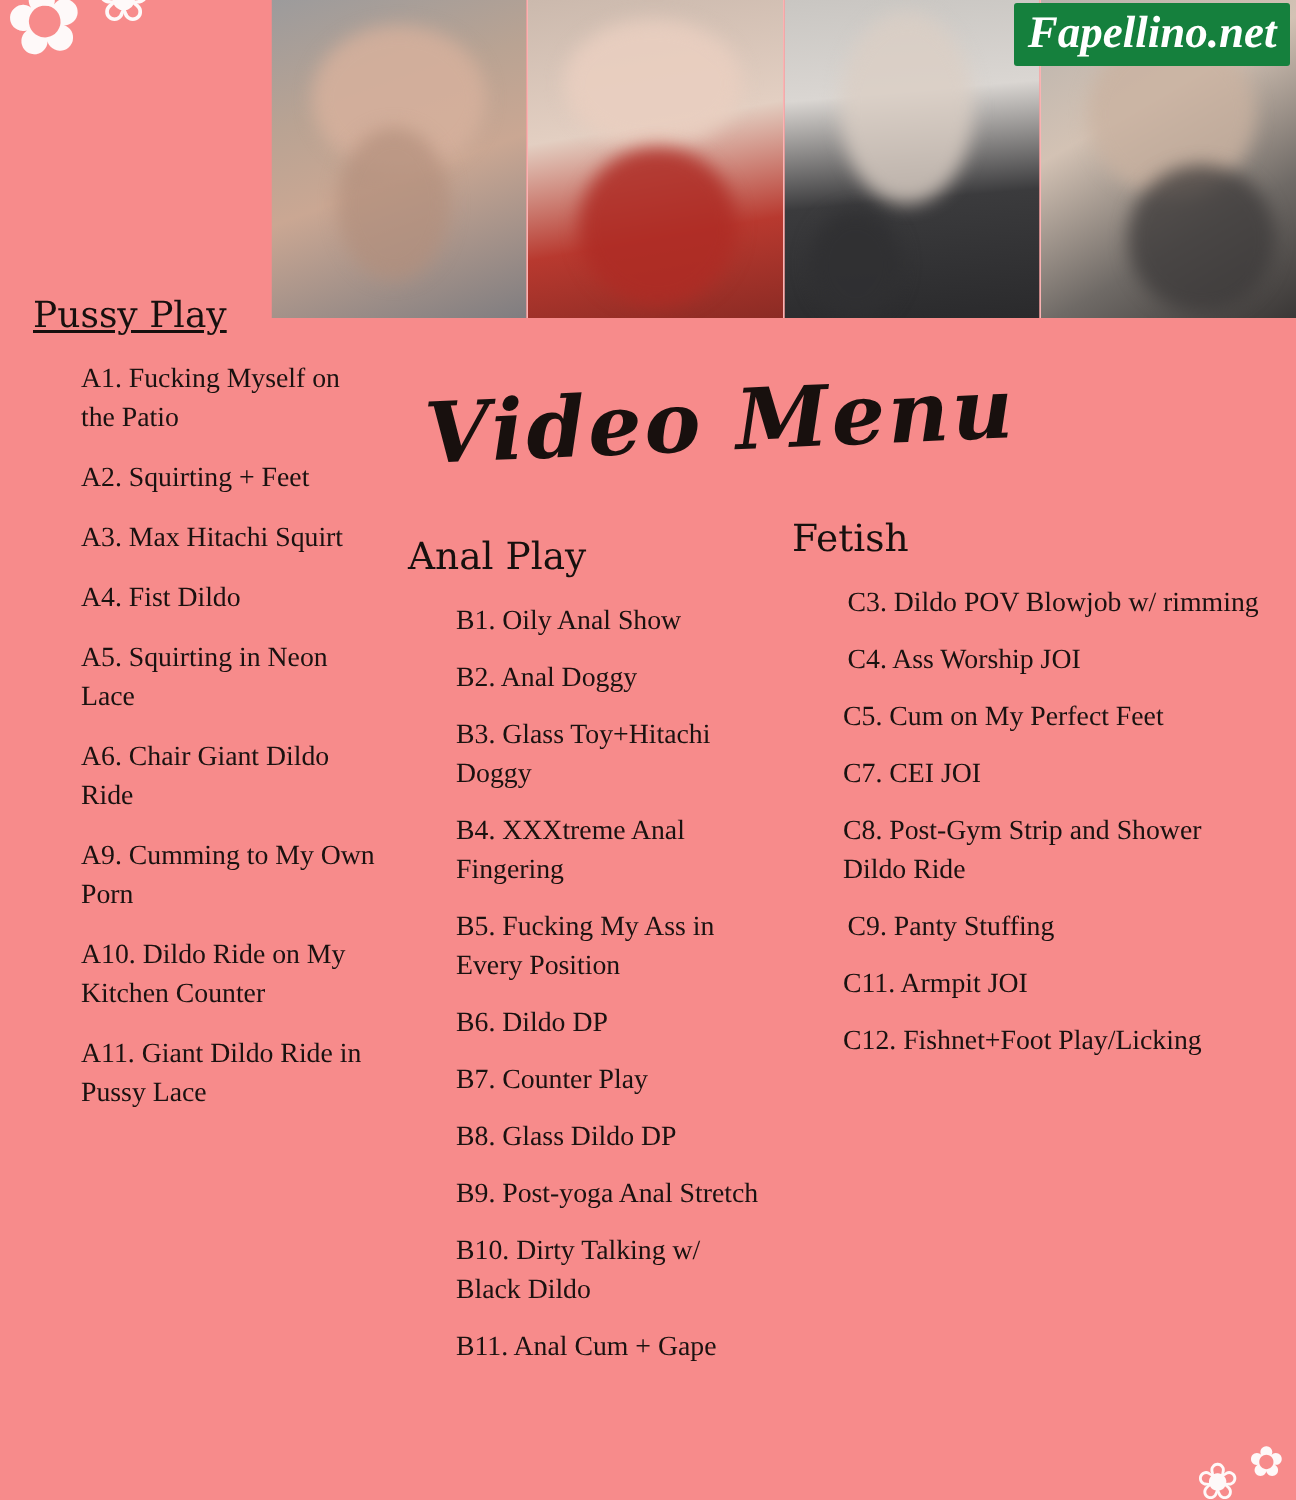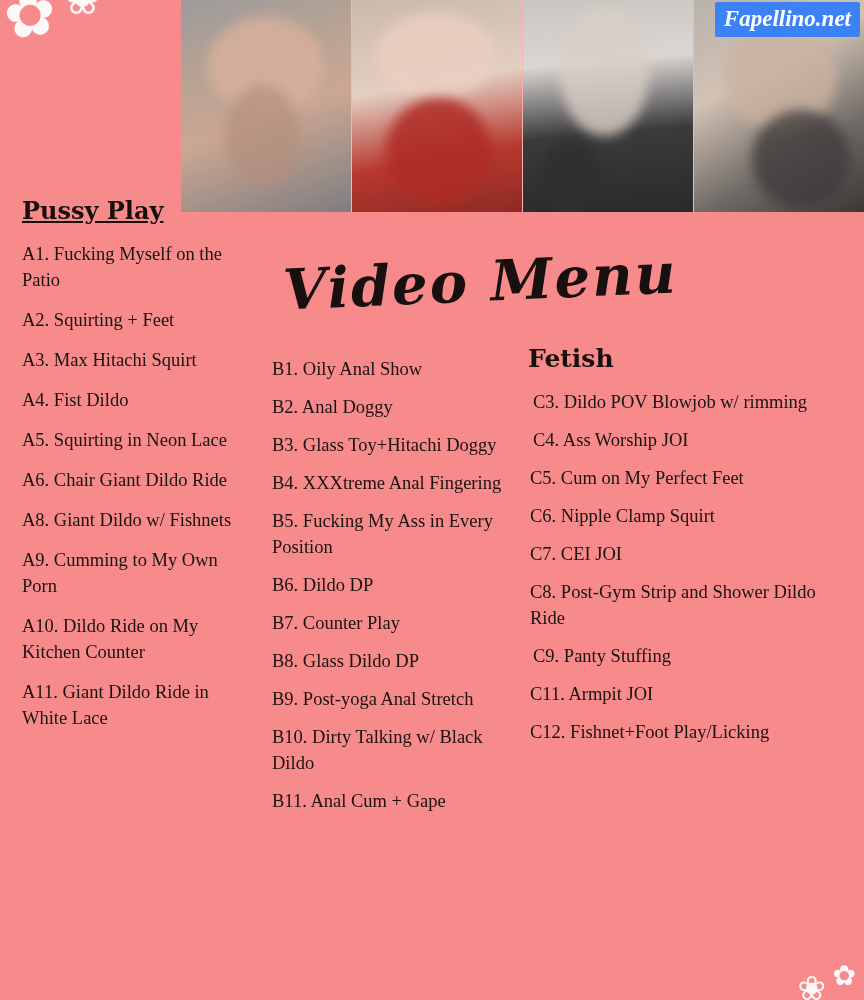--- a/index.html
+++ b/index.html
@@ -44,26 +44,26 @@
   .p3 .s1 { left: 22%; top: 4%; width: 52%; height: 60%; background: rgba(219,206,196,0.8); }
   .p3 .s2 { left: 10%; top: 66%; width: 36%; height: 34%; background: rgba(48,48,50,0.9); }
   .p4 .s1 { left: 18%; top: 10%; width: 66%; height: 52%; background: rgba(201,178,160,0.8); }
   .p4 .s2 { left: 34%; top: 52%; width: 58%; height: 46%; background: rgba(60,58,57,0.75); }
 
   
   .watermark {
     position: absolute;
     top: 2px;
     right: 4px;
-    background: #3b82f6;
+    background: #15803d;
     color: #ffffff;
     font-family: "Liberation Serif", serif;
     font-style: italic;
     font-weight: bold;
-    font-size: 23px;
+    font-size: 30px;
     line-height: 1;
     padding: 5px 9px 7px 9px;
     letter-spacing: 0px;
     border-radius: 2px;
     z-index: 20;
   }
 
   
   .flower { position: absolute; color: #ffffff; line-height: 1; user-select: none; }
   .fl-1 { left: 4px;  top: -16px;  font-size: 62px; transform: rotate(-8deg); opacity: .95; }
@@ -85,36 +85,37 @@
     transform: rotate(-2.5deg);
     white-space: nowrap;
   }
 
   
   .col-head {
     font-family: "DejaVu Serif", serif;
     font-size: 25px;
     color: #17100e;
     margin: 0 0 16px 0;
-    font-weight: bold;
+    font-weight: normal;
   }
   .col-head.underline { text-decoration: underline; font-size: 24px; }
 
   
   .col { position: absolute; }
   .col-a { left: 22px;  top: 196px; width: 230px; }
   .col-b { left: 272px; top: 356px; width: 240px; }
   .col-c { left: 528px; top: 344px; width: 315px; }
 
   .item {
     font-family: "Liberation Serif", serif;
     font-size: 18.5px;
     line-height: 26px;
     color: #1a1210;
     margin-bottom: 14px;
+    margin-left: 32px;
   }
   .col-b .item, .col-c .item { margin-bottom: 12px; }
   .col-c .item { padding-left: 2px; }
   .col-c .indent { padding-left: 5px; }
 </style>
 </head>
 <body>
 
 <div class="photo-strip">
   <div class="photo p1">
@@ -149,44 +150,43 @@
 <div class="title">Video Menu</div>
 
 <div class="col col-a">
   <h2 class="col-head underline">Pussy Play</h2>
   <div class="item">A1. Fucking Myself on the Patio</div>
   <div class="item">A2. Squirting + Feet</div>
   <div class="item">A3. Max Hitachi Squirt</div>
   <div class="item">A4. Fist Dildo</div>
   <div class="item">A5. Squirting in Neon Lace</div>
   <div class="item">A6. Chair Giant  Dildo Ride</div>
-  <div class="item">A8. Giant Dildo w/ Fishnets</div>
   <div class="item">A9. Cumming to My Own Porn</div>
   <div class="item">A10. Dildo Ride on My Kitchen Counter</div>
-  <div class="item">A11. Giant Dildo Ride in White Lace</div>
+  <div class="item">A11. Giant Dildo Ride in Pussy Lace</div>
 </div>
 
 <div class="col col-b">
+  <h2 class="col-head">Anal Play</h2>
   <div class="item">B1. Oily Anal Show</div>
   <div class="item">B2. Anal Doggy</div>
   <div class="item">B3. Glass Toy+Hitachi Doggy</div>
   <div class="item">B4. XXXtreme Anal Fingering</div>
   <div class="item">B5. Fucking My Ass in Every Position</div>
   <div class="item">B6. Dildo DP</div>
   <div class="item">B7. Counter Play</div>
   <div class="item">B8. Glass Dildo DP</div>
   <div class="item">B9. Post-yoga Anal Stretch</div>
   <div class="item">B10. Dirty Talking w/ Black Dildo</div>
   <div class="item">B11. Anal Cum + Gape</div>
 </div>
 
 <div class="col col-c">
   <h2 class="col-head">Fetish</h2>
   <div class="item indent">C3. Dildo POV Blowjob w/ rimming</div>
   <div class="item indent">C4. Ass Worship JOI</div>
   <div class="item">C5. Cum on My Perfect Feet</div>
-  <div class="item">C6. Nipple Clamp Squirt</div>
   <div class="item">C7. CEI JOI</div>
   <div class="item">C8. Post-Gym Strip and Shower Dildo Ride</div>
   <div class="item indent">C9. Panty Stuffing</div>
   <div class="item">C11. Armpit JOI</div>
   <div class="item">C12. Fishnet+Foot Play/Licking</div>
 </div>
 
 </body></html>

